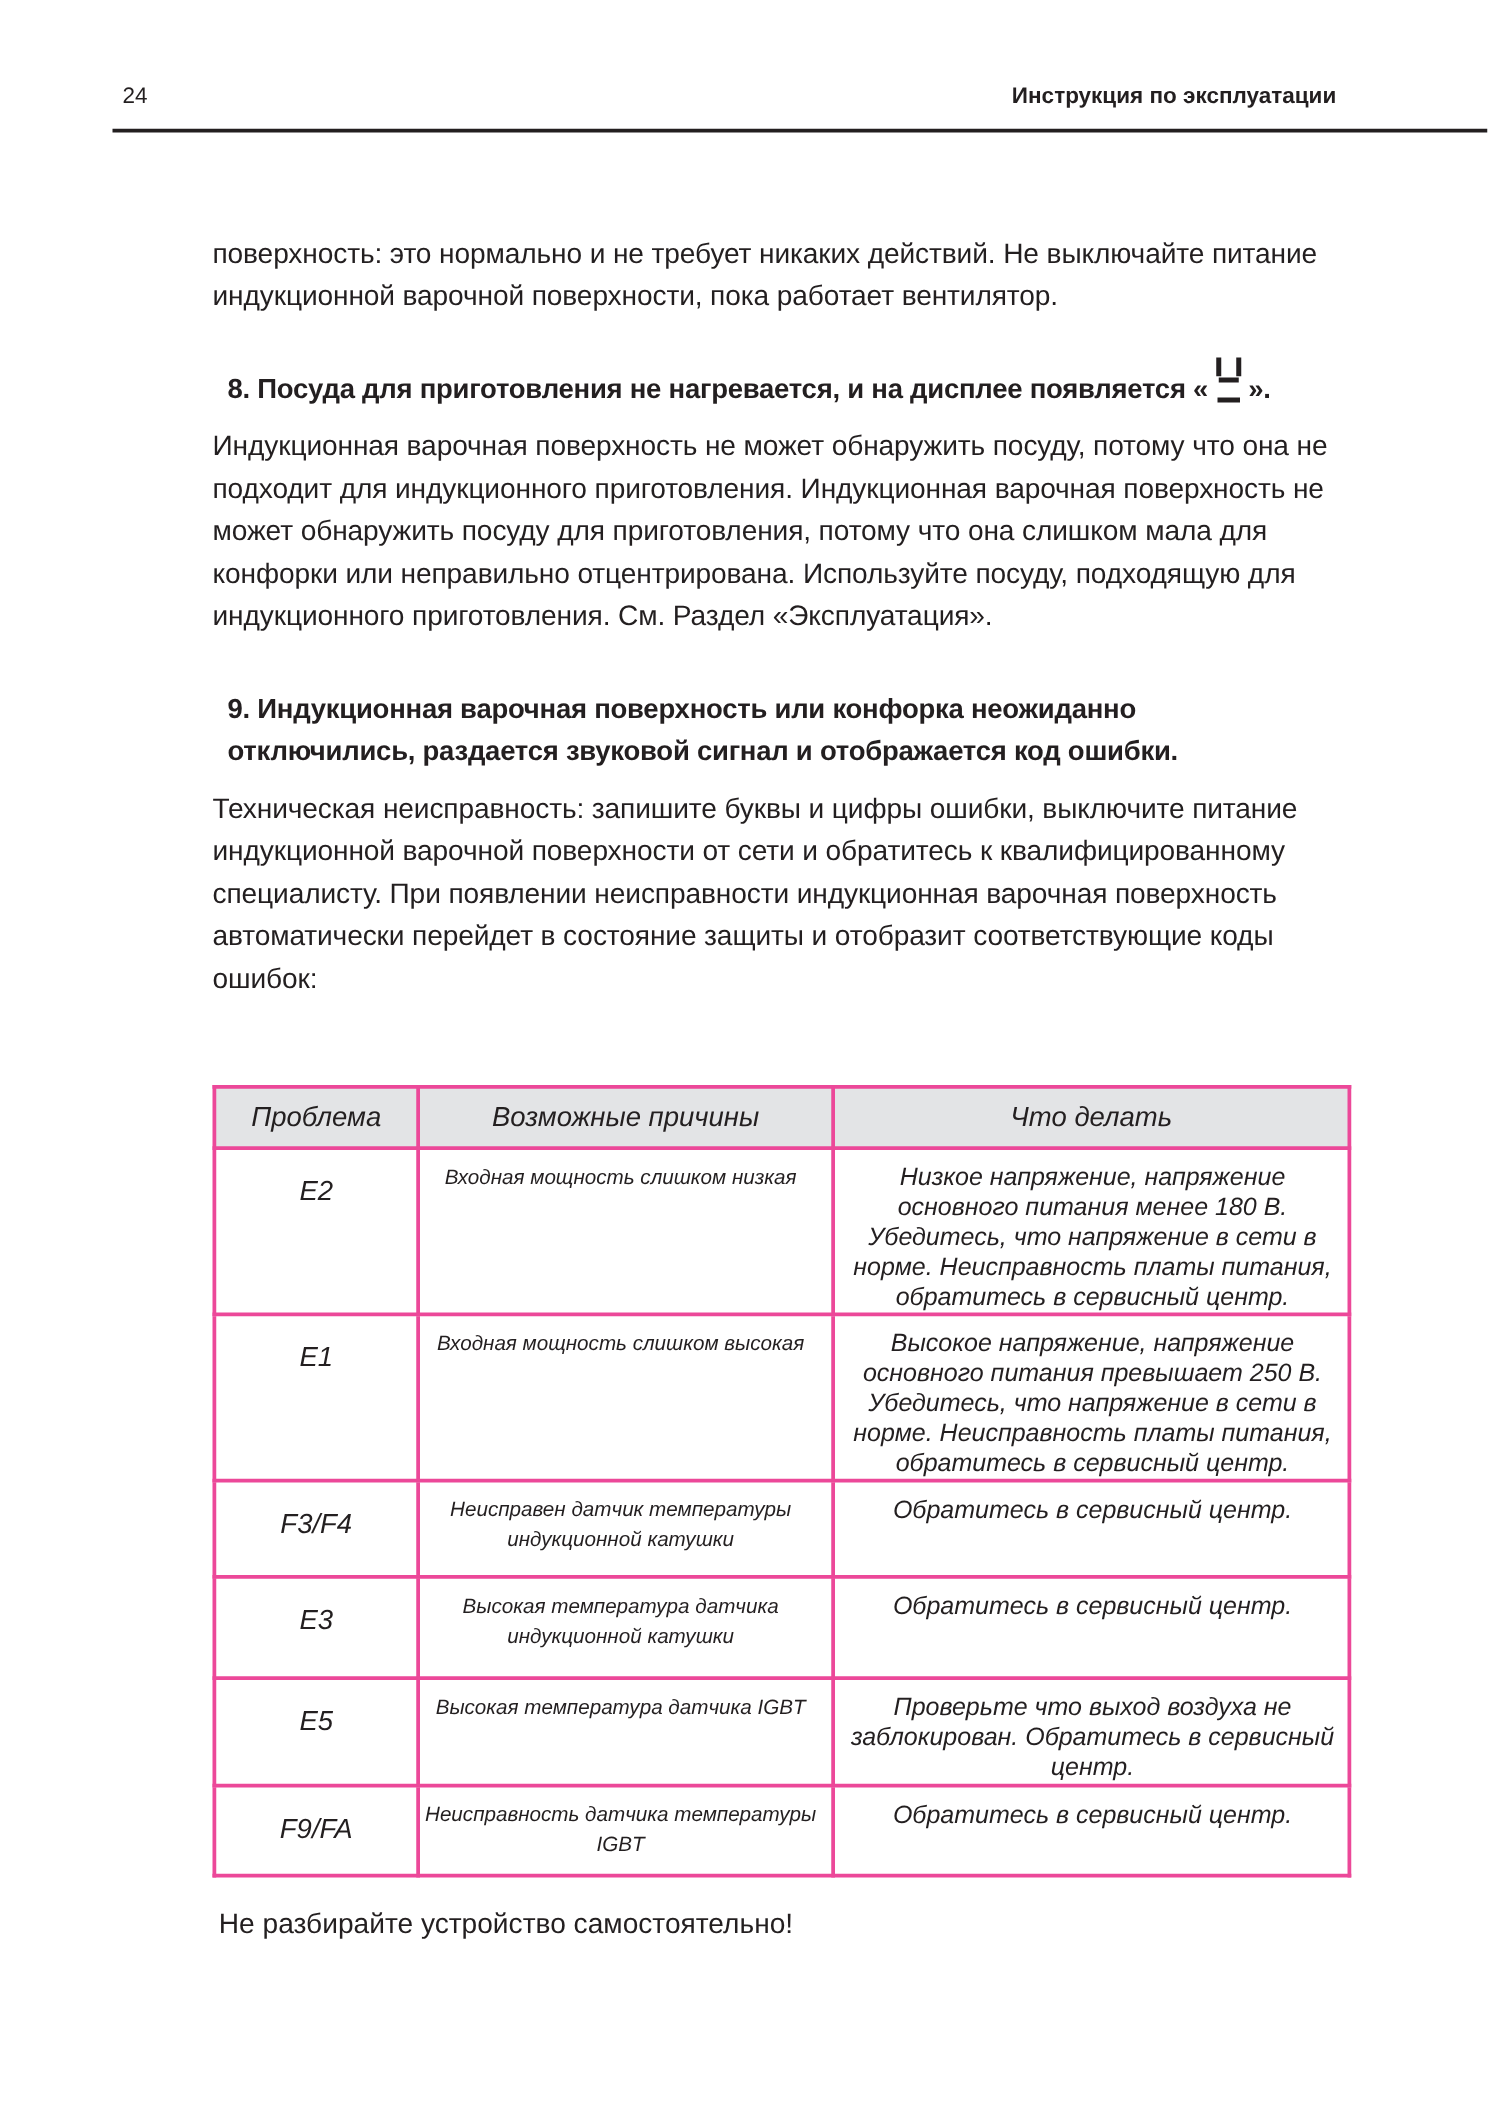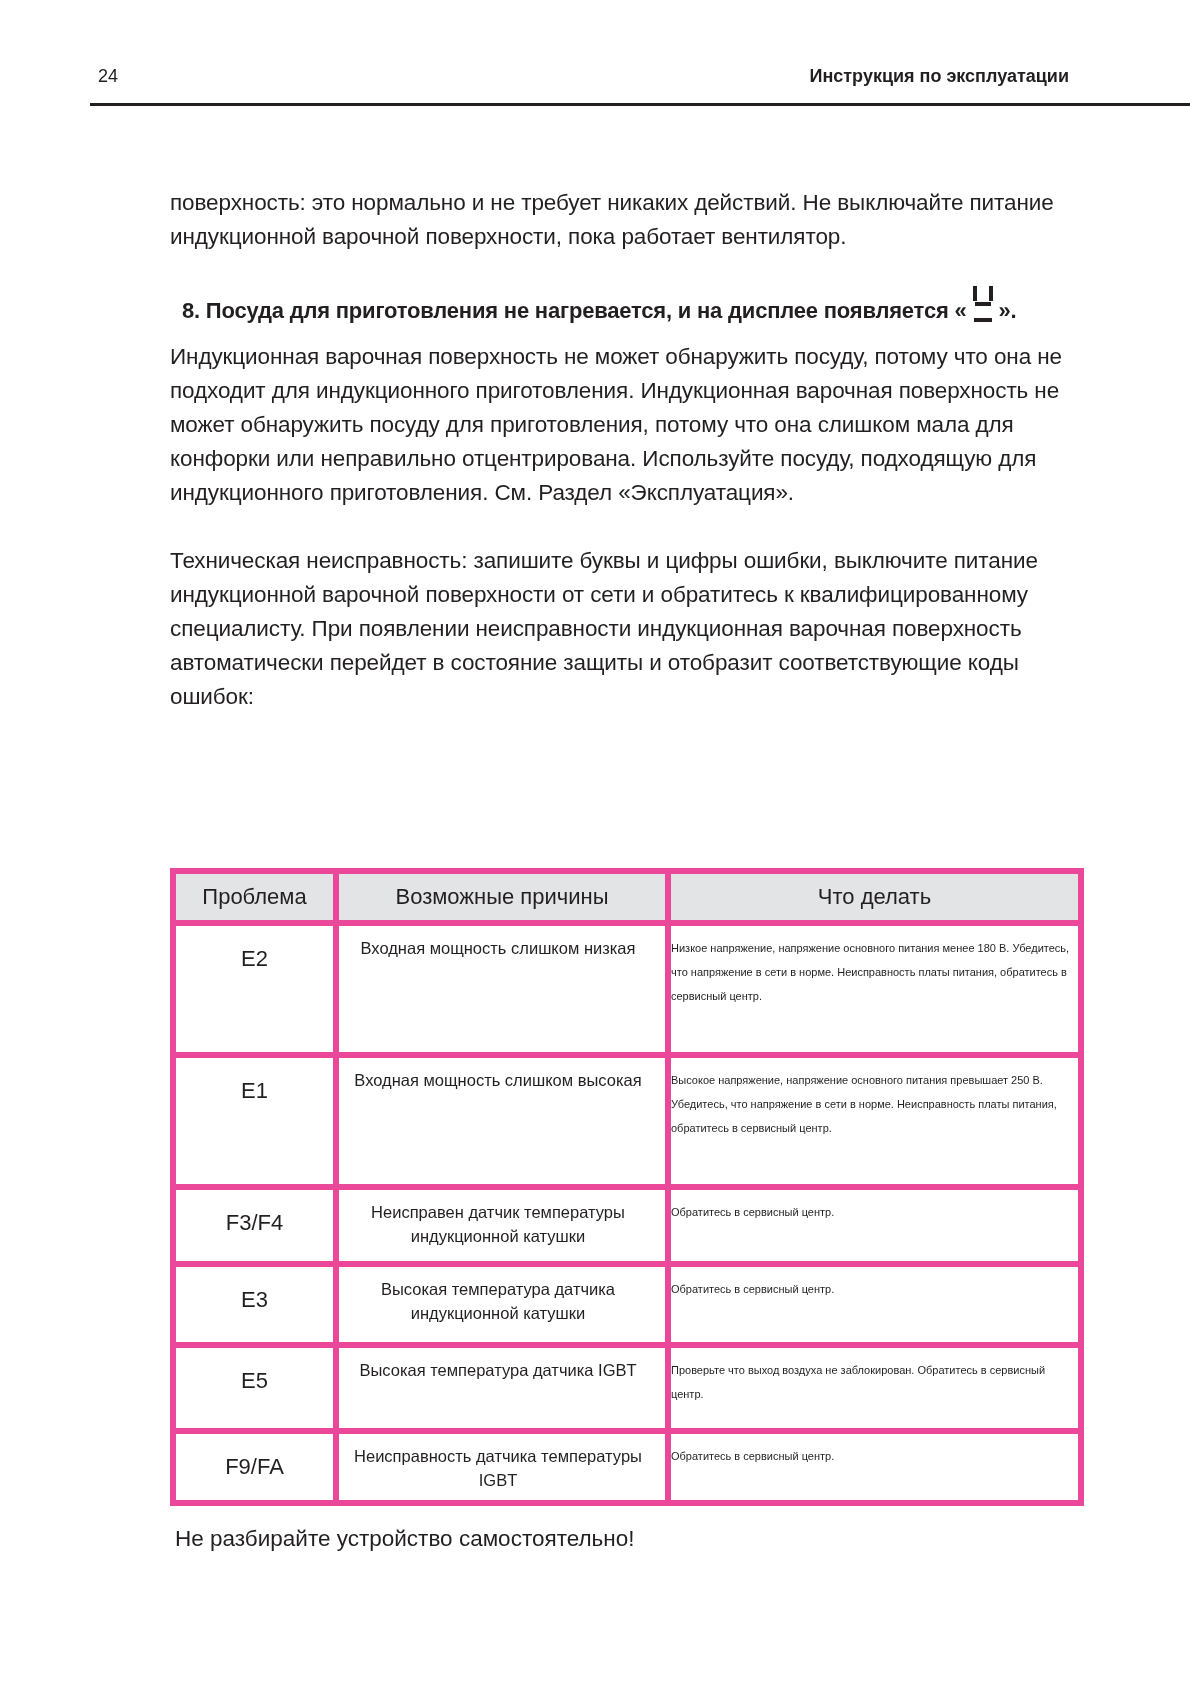--- a/index.html
+++ b/index.html
@@ -40,29 +40,29 @@
   .seg-icon .l { position: absolute; left: 4px; top: 0; width: 4px; height: 15px; background: #231f20; }
   .seg-icon .r { position: absolute; right: 4px; top: 0; width: 4px; height: 15px; background: #231f20; }
   .seg-icon .m { position: absolute; left: 6px; top: 16px; width: 16px; height: 4px; background: #231f20; }
   .seg-icon .b { position: absolute; left: 5px; bottom: 2px; width: 18px; height: 4px; background: #231f20; }
 
   table.errors {
     position: absolute; left: 170px; top: 868px; width: 908px;
     border-collapse: collapse; table-layout: fixed;
   }
   table.errors th, table.errors td {
-    border: 6px solid #ec4899; vertical-align: top;
+    border: 3px solid #ec4899; vertical-align: top; font-style: italic;
   }
   table.errors th {
     background: #e3e4e6; font-weight: normal; font-size: 22px; height: 46px;
     text-align: center; vertical-align: middle; padding: 0;
   }
   td.code { text-align: center; font-size: 22px; padding-top: 20px; }
   td.cause { text-align: center; font-size: 16.5px; line-height: 24px; padding: 10px 8px 0 0; }
-  td.action { text-align: left; font-size: 11px; line-height: 24px; padding: 10px 8px 0 0; }
+  td.action { text-align: center; font-size: 20px; line-height: 24px; padding: 10px 8px 0 10px; }
   .footer-note {
     position: absolute; left: 175px; top: 1526px; font-size: 22.5px; color: #231f20;
   }
 </style>
 </head>
 <body>
 
 <div class="page-number">24</div>
 <div class="running-title">Инструкция по эксплуатации</div>
 <div class="header-rule"></div>
@@ -70,20 +70,21 @@
 <div class="content">
   <p class="body">поверхность: это нормально и не требует никаких действий. Не выключайте питание индукционной варочной поверхности, пока работает вентилятор.</p>
   <div class="gap-s"></div>
 
   <h3 class="q">
     <span>8. Посуда для приготовления не нагревается, и на дисплее появляется «</span><span class="seg-icon"><span class="l"></span><span class="r"></span><span class="m"></span><span class="b"></span></span><span>».</span>
   </h3>
   <p class="body">Индукционная варочная поверхность не может обнаружить посуду, потому что она не подходит для индукционного приготовления. Индукционная варочная поверхность не может обнаружить посуду для приготовления, потому что она слишком мала для конфорки или неправильно отцентрирована. Используйте посуду, подходящую для индукционного приготовления. См. Раздел «Эксплуатация».</p>
   <div class="gap-m"></div>
 
+  <h3 class="q">9. Индукционная варочная поверхность или конфорка неожиданно отключились, раздается звуковой сигнал и отображается код ошибки.</h3>
   <p class="body" style="margin-top:6px;">Техническая неисправность: запишите буквы и цифры ошибки, выключите питание индукционной варочной поверхности от сети и обратитесь к квалифицированному специалисту. При появлении неисправности индукционная варочная поверхность автоматически перейдет в состояние защиты и отобразит соответствующие коды ошибок:</p>
 </div>
 
 <table class="errors">
   <colgroup>
     <col style="width:163px">
     <col style="width:332px">
     <col style="width:413px">
   </colgroup>
   <thead>

